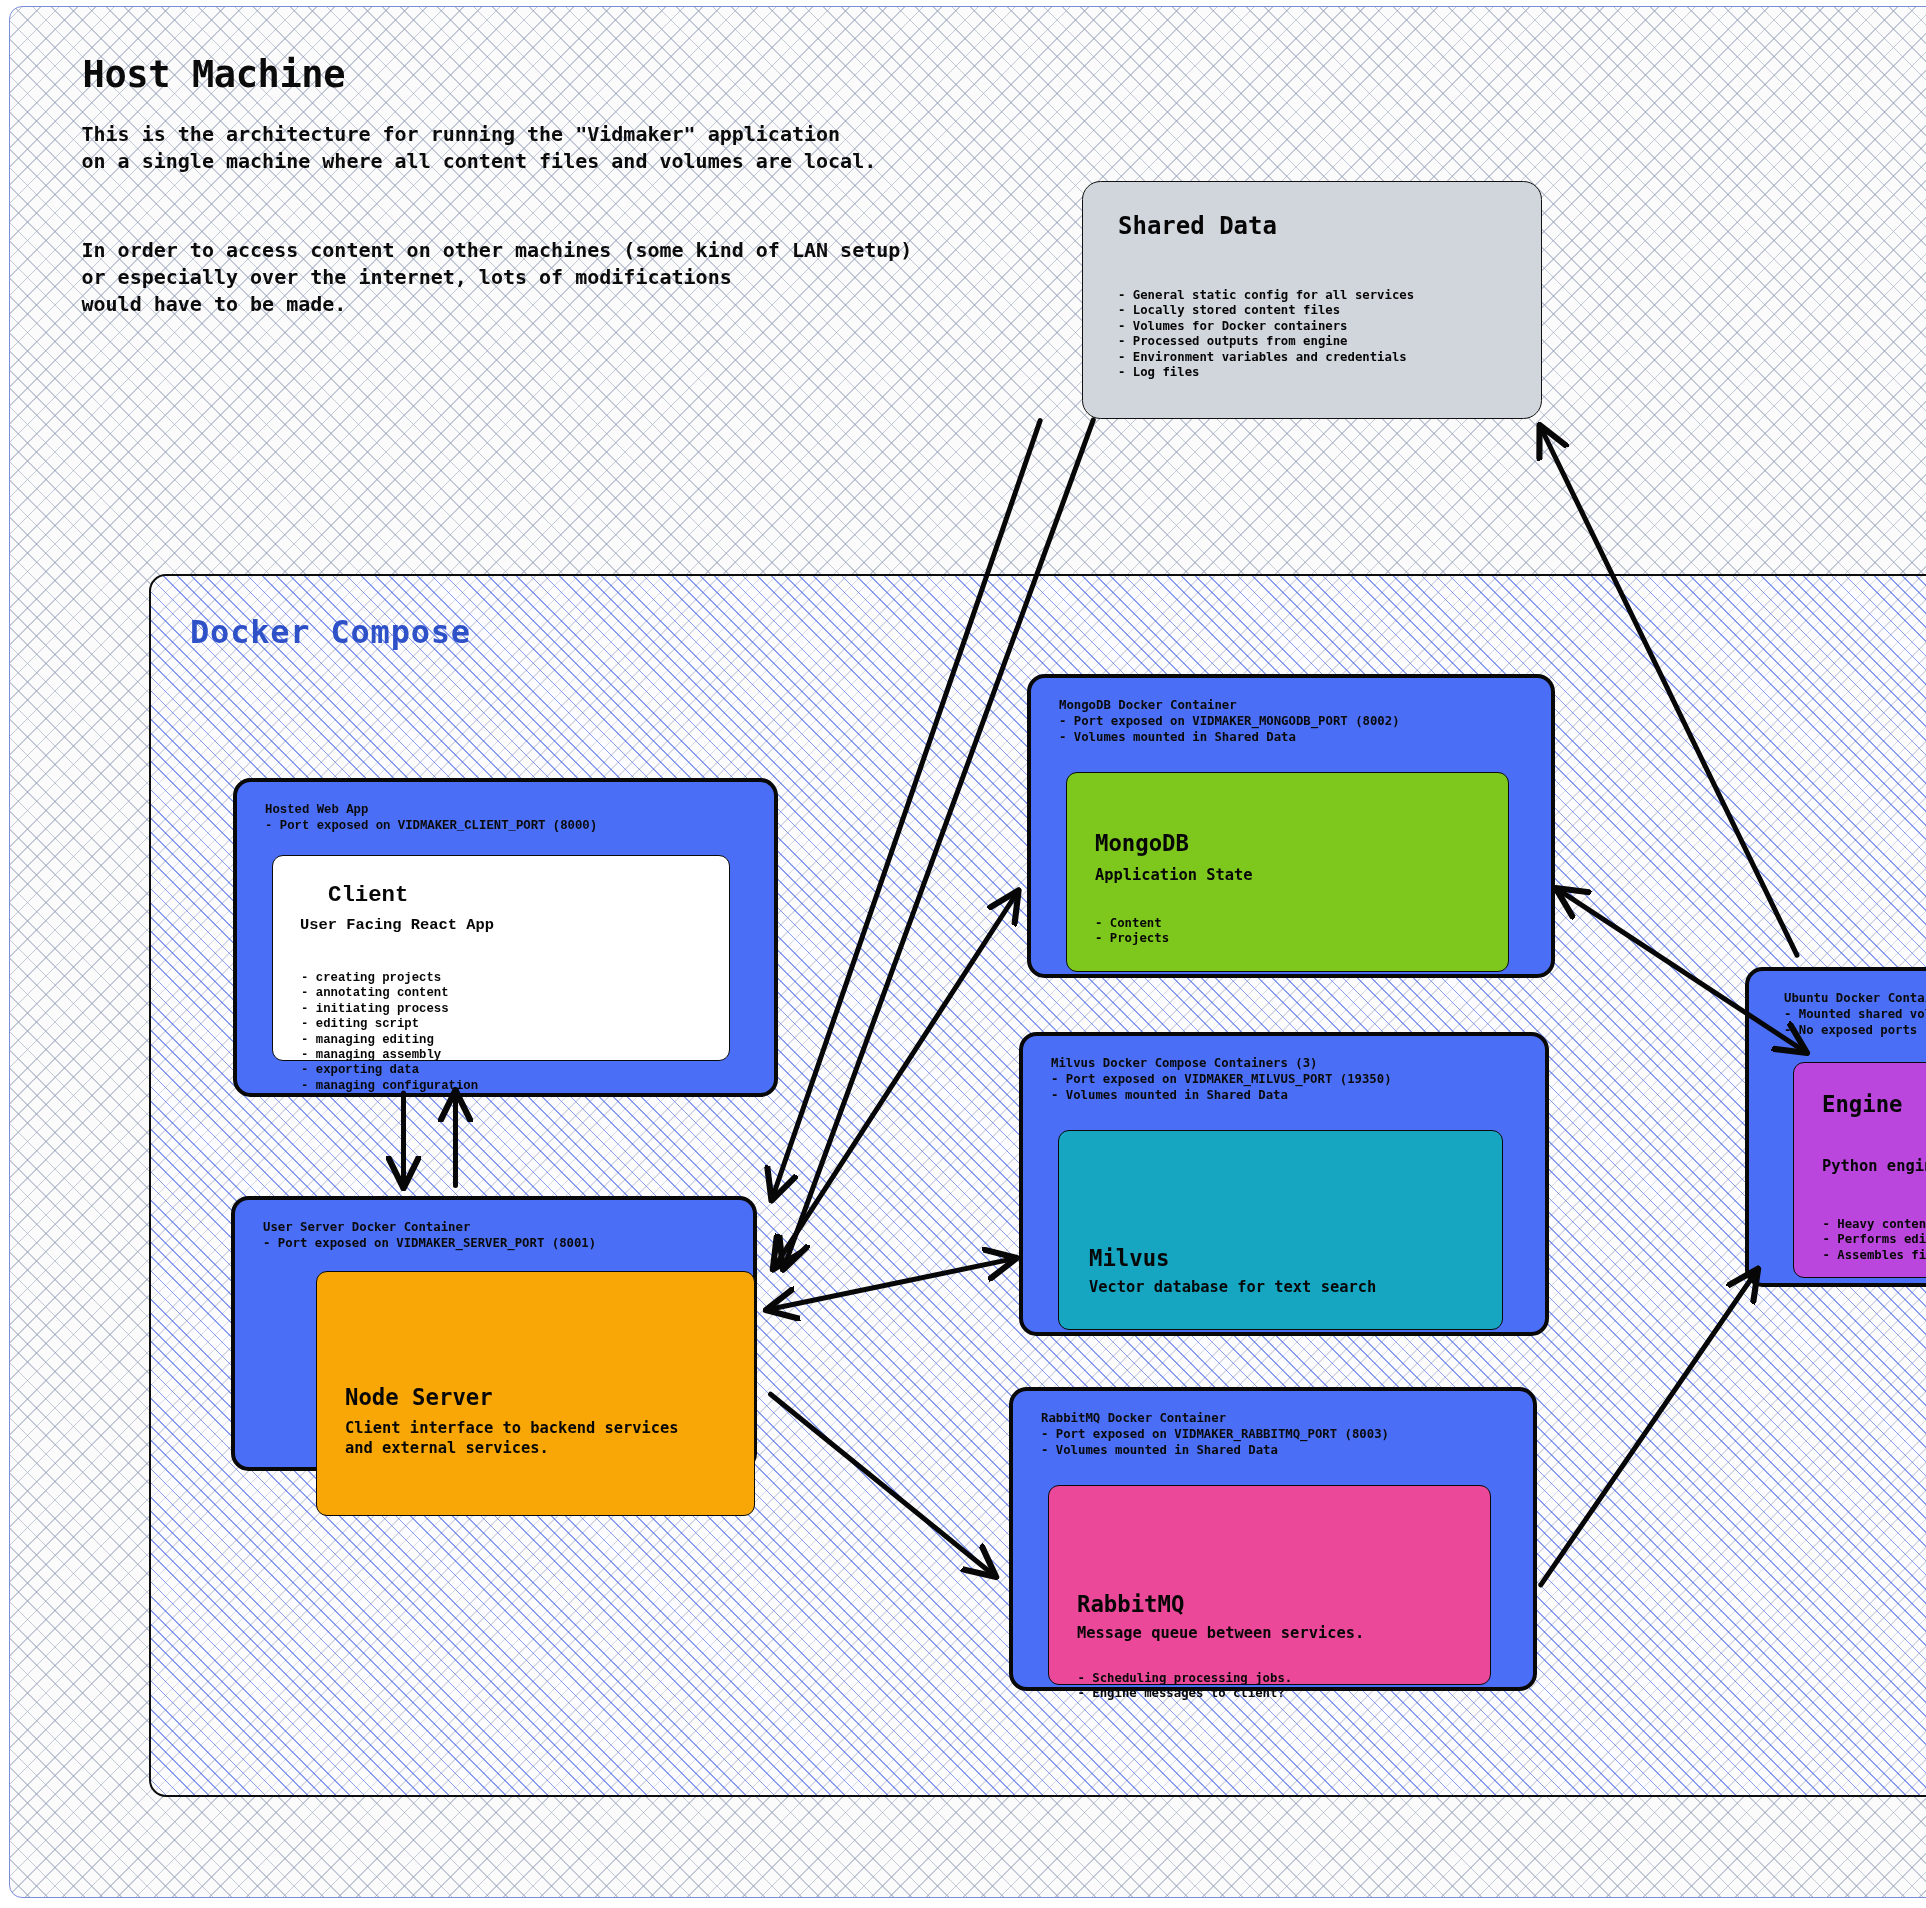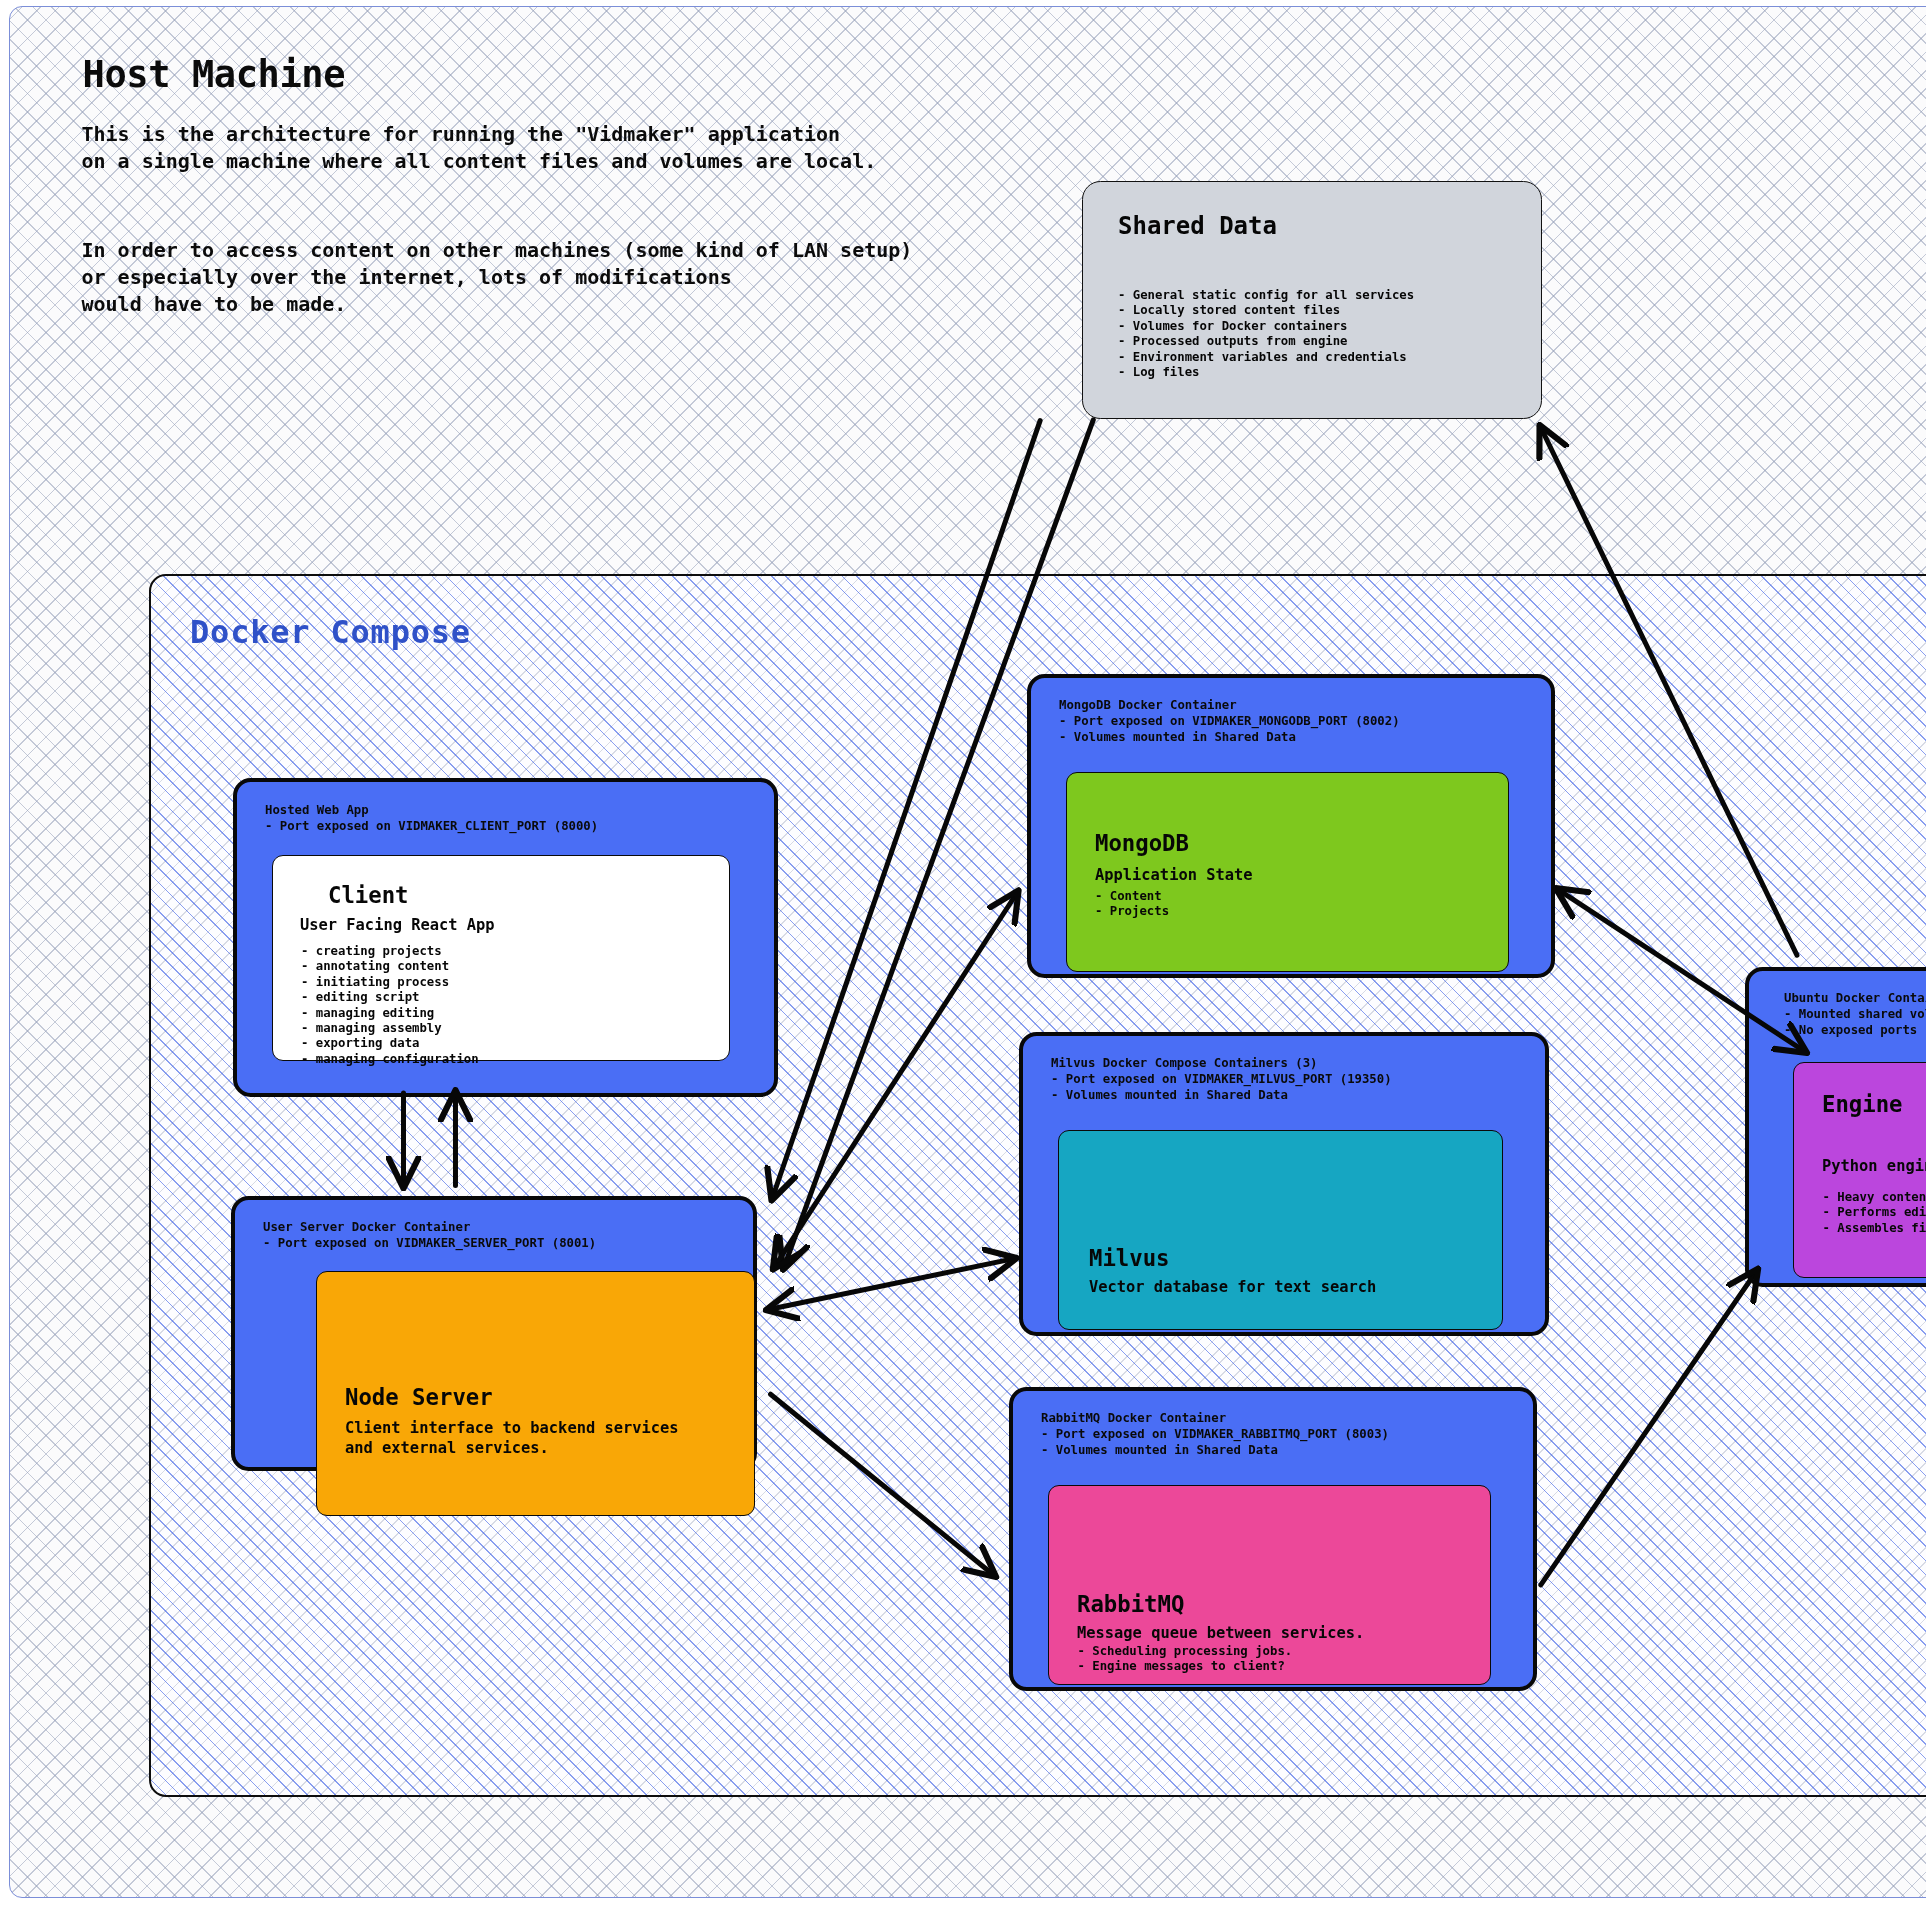--- a/index.html
+++ b/index.html
@@ -154,24 +154,25 @@
     color: #070707;
     white-space: pre;
   }
   .inner-list {
     position: absolute;
     font-size: 12.3px;
     line-height: 15.4px;
     font-weight: 700;
     color: #070707;
     white-space: pre;
-  }
-
-  
-  #card-client { left: 233px;  top: 778px; width: 545px; height: 319px; }
+    margin-top: 27px;
+  }
+
+  
+  #card-client { left: 233px;  top: 778px; width: 545px; height: 319px; font-family: Liberation Mono, monospace; }
   #inner-client { left: 35px; top: 73px; width: 458px; height: 206px; background: #ffffff; }
 
   #card-node   { left: 231px;  top: 1196px; width: 526px; height: 275px; }
   #inner-node  { left: 35px; top: 71px; width: 439px; height: 245px; background: #f9a706; margin-left: 46px; }
 
   #card-mongo  { left: 1027px; top: 674px; width: 528px; height: 304px; }
   #inner-mongo { left: 35px; top: 94px; width: 443px; height: 200px; background: #7ec81e; }
 
   #card-milvus { left: 1019px; top: 1032px; width: 530px; height: 304px; }
   #inner-milvus{ left: 35px; top: 94px; width: 445px; height: 200px; background: #16a6c2; }

